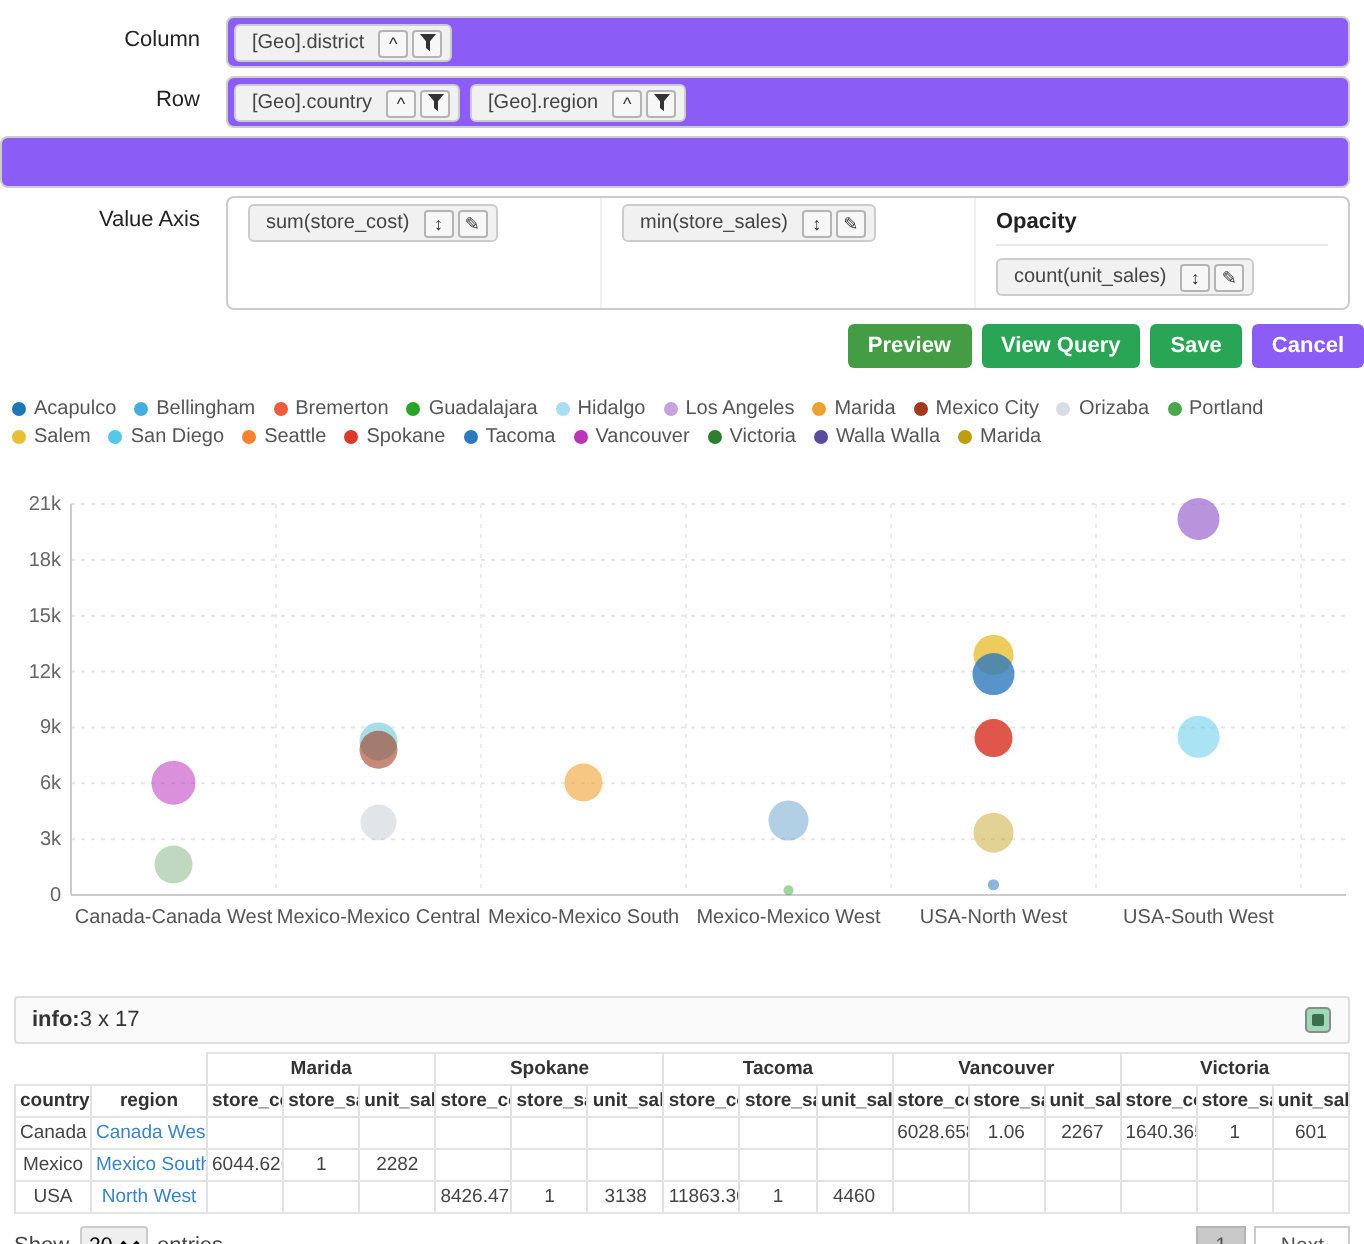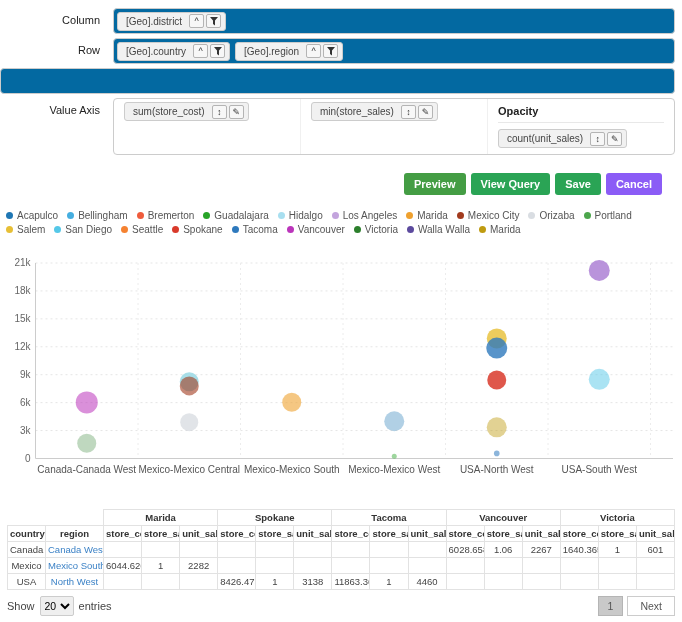--- a/index.html
+++ b/index.html
@@ -5,36 +5,36 @@
   html,body{margin:0;padding:0;}
   body{width:682px;height:622px;background:#fff;color:#333;
        font-family:"Liberation Sans",sans-serif;font-size:11px;overflow:hidden;}
 
   
   .form-area{padding:8px 7px 0 0;}
   .form-row{display:flex;align-items:flex-start;margin-bottom:4px;}
   .form-label{width:100px;flex:none;text-align:right;font-weight:normal;font-size:11px;
               padding:6px 13px 0 0;color:#222;}
   .form-input{flex:1;border:1px solid #ccc;border-radius:4px;min-height:20px;
-              padding:2px 3px;display:flex;gap:5px;align-items:center;background:#0369a1;}
+              padding:2px 3px;display:flex;gap:5px;align-items:flex-end;background:#8b5cf6;}
   .chip{display:inline-flex;align-items:center;background:#f1f1f1;border:1px solid #ccc;
         border-radius:3px;font-size:10px;color:#444;padding:0 2px 0 8px;height:17px;}
   .chip-text{margin-right:7px;white-space:nowrap;}
   .chip-btn{border:1px solid #b4b4b4;background:#f7f7f7;font-size:9px;min-width:15px;height:14px;
             line-height:12px;text-align:center;border-radius:2px;margin-right:2px;color:#333;
             cursor:pointer;padding:0 1px;display:inline-flex;align-items:center;justify-content:center;}
   .chip-btn svg{display:block;}
   .axis-box{flex:1;border:1px solid #ccc;border-radius:4px;display:flex;background:#fff;}
   .axis-col{flex:1;padding:3px 10px 6px 10px;}
   .axis-col + .axis-col{border-left:1px solid #f0f0f0;}
   .axis-col-header{font-weight:bold;font-size:11px;padding:3px 0 5px 0;
                    border-bottom:1px solid #e8e8e8;margin-bottom:6px;color:#222;}
 
   
-  .actions{display:flex;justify-content:flex-end;gap:5px;padding-right:20px;margin-top:18px;}
+  .actions{display:flex;justify-content:flex-end;gap:5px;padding-right:0;margin-top:7px;}
   .btn{color:#fff;font-weight:bold;font-size:11px;padding:5px 10px;border:none;
        border-radius:3px;cursor:pointer;font-family:inherit;}
 
   
   .legend{margin:14px 4px 0 6px;font-size:10px;color:#555;line-height:13px;}
   .legend-item{display:inline-flex;align-items:center;margin:0 9px 1px 0;cursor:pointer;}
   .legend-dot{width:7px;height:7px;border-radius:50%;margin-right:4px;flex:none;}
 
   
   .chart-wrap{margin-top:10px;}
@@ -245,20 +245,29 @@
         <circle cx="496.75" cy="101.05776761904762" r="10.5" fill="#2e79bd" fill-opacity="0.8"></circle>
         <circle cx="496.75" cy="133.0534838095238" r="9.5" fill="#d93a2b" fill-opacity="0.85"></circle>
         <circle cx="496.75" cy="180.31309523809523" r="10" fill="#bf9b10" fill-opacity="0.45"></circle>
         <circle cx="496.75" cy="206.3797619047619" r="2.8" fill="#2e79bd" fill-opacity="0.55"></circle>
         <circle cx="599.25" cy="23.447619047619042" r="10.5" fill="#a878d2" fill-opacity="0.8"></circle>
         <circle cx="599.25" cy="132.36904761904762" r="10.5" fill="#55c8e8" fill-opacity="0.5"></circle>
       </svg>
   </div>
 
   <div class="table-panel">
+    <div class="info-bar">
+      <b>info:</b>
+      <span> 3 x 17</span>
+      <span class="spacer"></span>
+      <svg width="14" height="14" viewBox="0 0 14 14">
+        <rect x="1" y="1" width="12" height="12" rx="2" fill="#9fd8b4" stroke="#8a8a8a"></rect>
+        <rect x="4" y="4" width="6" height="6" rx="1" fill="#3a6e4c"></rect>
+      </svg>
+    </div>
 
     <table class="grid">
       <colgroup id="grid-cols">
           <col style="width: 38px;">
           <col style="width: 58px;">
           <col style="width: auto;">
           <col style="width: auto;">
           <col style="width: auto;">
           <col style="width: auto;">
           <col style="width: auto;">

